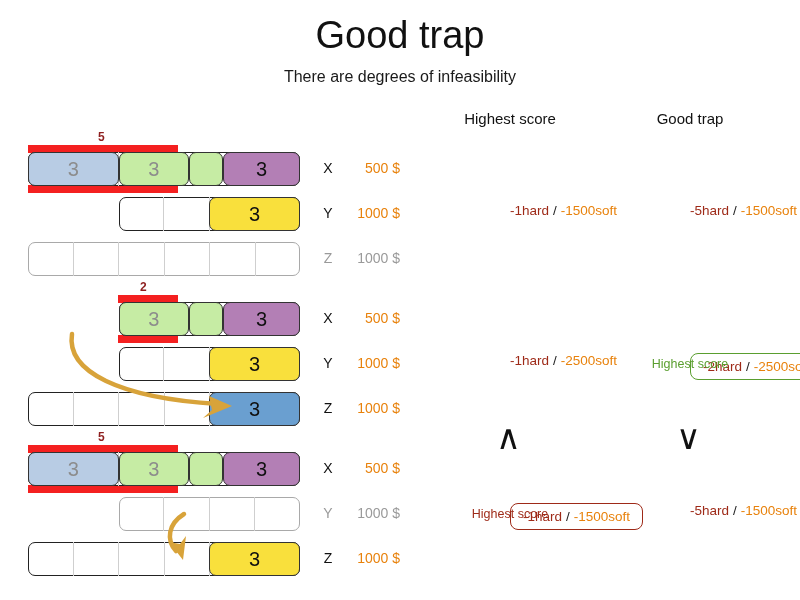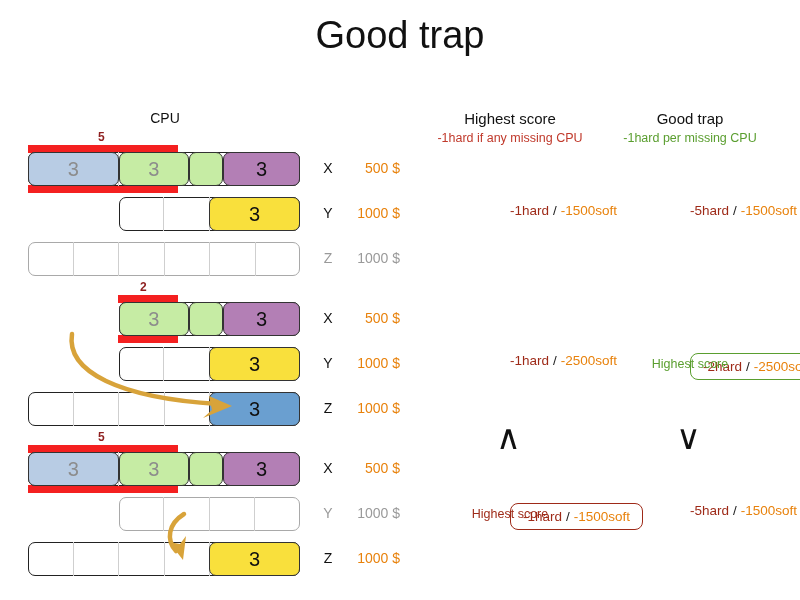--- a/index.html
+++ b/index.html
@@ -73,26 +73,24 @@
   .chev{position:absolute;font-size:34px;color:#111;line-height:1;font-family:"DejaVu Sans", sans-serif;}
 
   svg.arrow{position:absolute;overflow:visible;}
 </style>
 </head>
 <body>
 
 <div class="stage">
 
   <div class="title">Good trap</div>
-
-  <div class="col-head cpu-head">CPU</div>
+  <div class="subtitle">There are degrees of infeasibility</div>
+
   <div class="col-head trapped-head">Highest score</div>
-  <div class="col-sub trapped-sub">-1hard if any missing CPU</div>
   <div class="col-head good-head">Good trap</div>
-  <div class="col-sub good-sub">-1hard per missing CPU</div>
 
   <div id="groups-layer">
       <div>
         <div class="capnum" style="left: 98px; top: 130px;">5</div>
         <div class="capbar" style="left: 28px; width: 150px; top: 145px; height: 8px;"></div>
         <div class="capbar" style="left: 28px; width: 150px; top: 185px; height: 8px;"></div>
         <div class="row" style="left: 0px; top: 152px; width: 800px;">
           <div class="bar" style="left: 28px; width: 272px;"></div>
           <div class="cellgrid" style="left: 28px; width: 272px;">
             <i style="width: 45.3333px;"></i>

